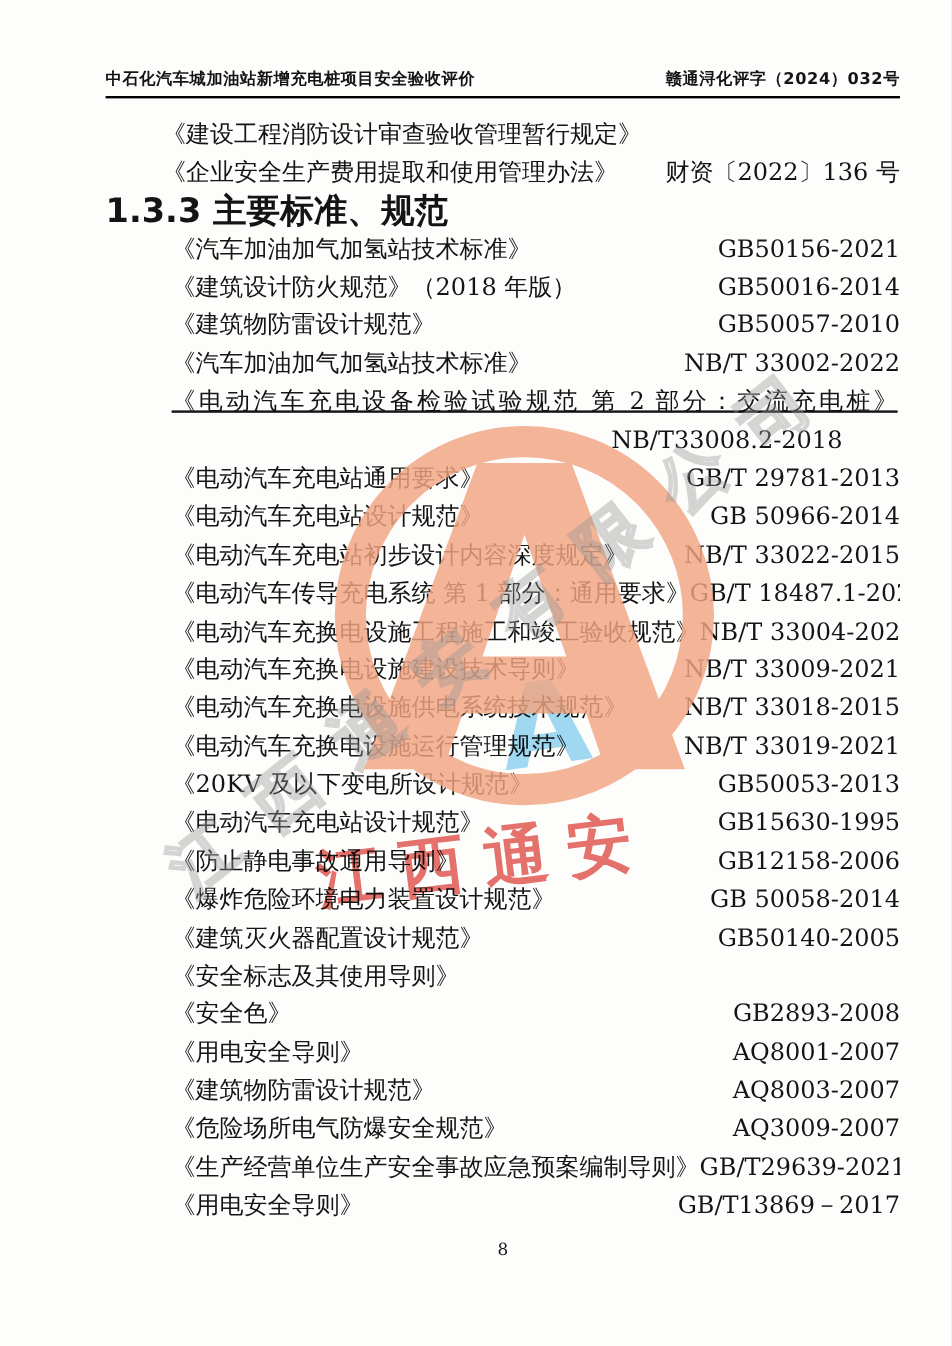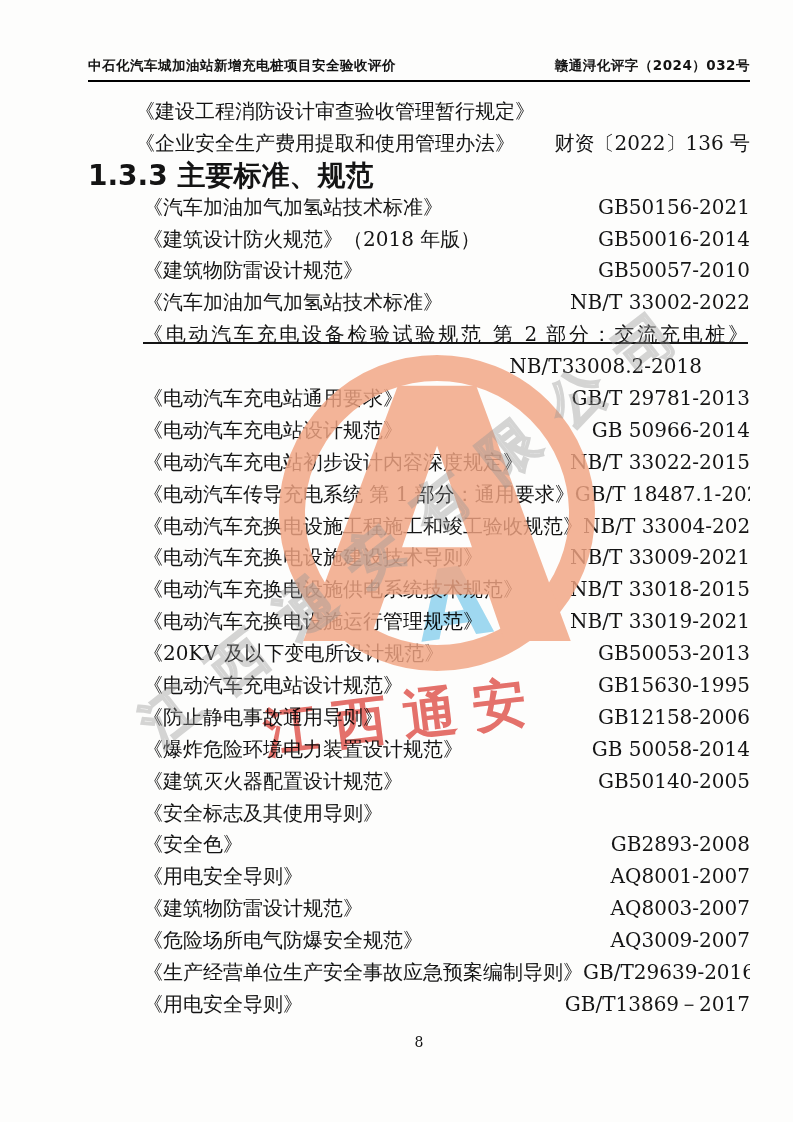--- a/index.html
+++ b/index.html
@@ -186,21 +186,21 @@
       <div class="row std">
         <span class="t">《建筑物防雷设计规范》</span>
         <span class="c">AQ8003-2007</span>
       </div>
       <div class="row std">
         <span class="t">《危险场所电气防爆安全规范》</span>
         <span class="c">AQ3009-2007</span>
       </div>
       <div class="row std">
         <span class="t">《生产经营单位生产安全事故应急预案编制导则》</span>
-        <span class="c">GB/T29639-2016</span>
+        <span class="c">GB/T29639-2021</span>
       </div>
       <div class="row std">
         <span class="t">《用电安全导则》</span>
         <span class="c">GB/T13869－2017</span>
       </div>
     </div>
 
   <div class="pageno">8</div>
 
 </div>

